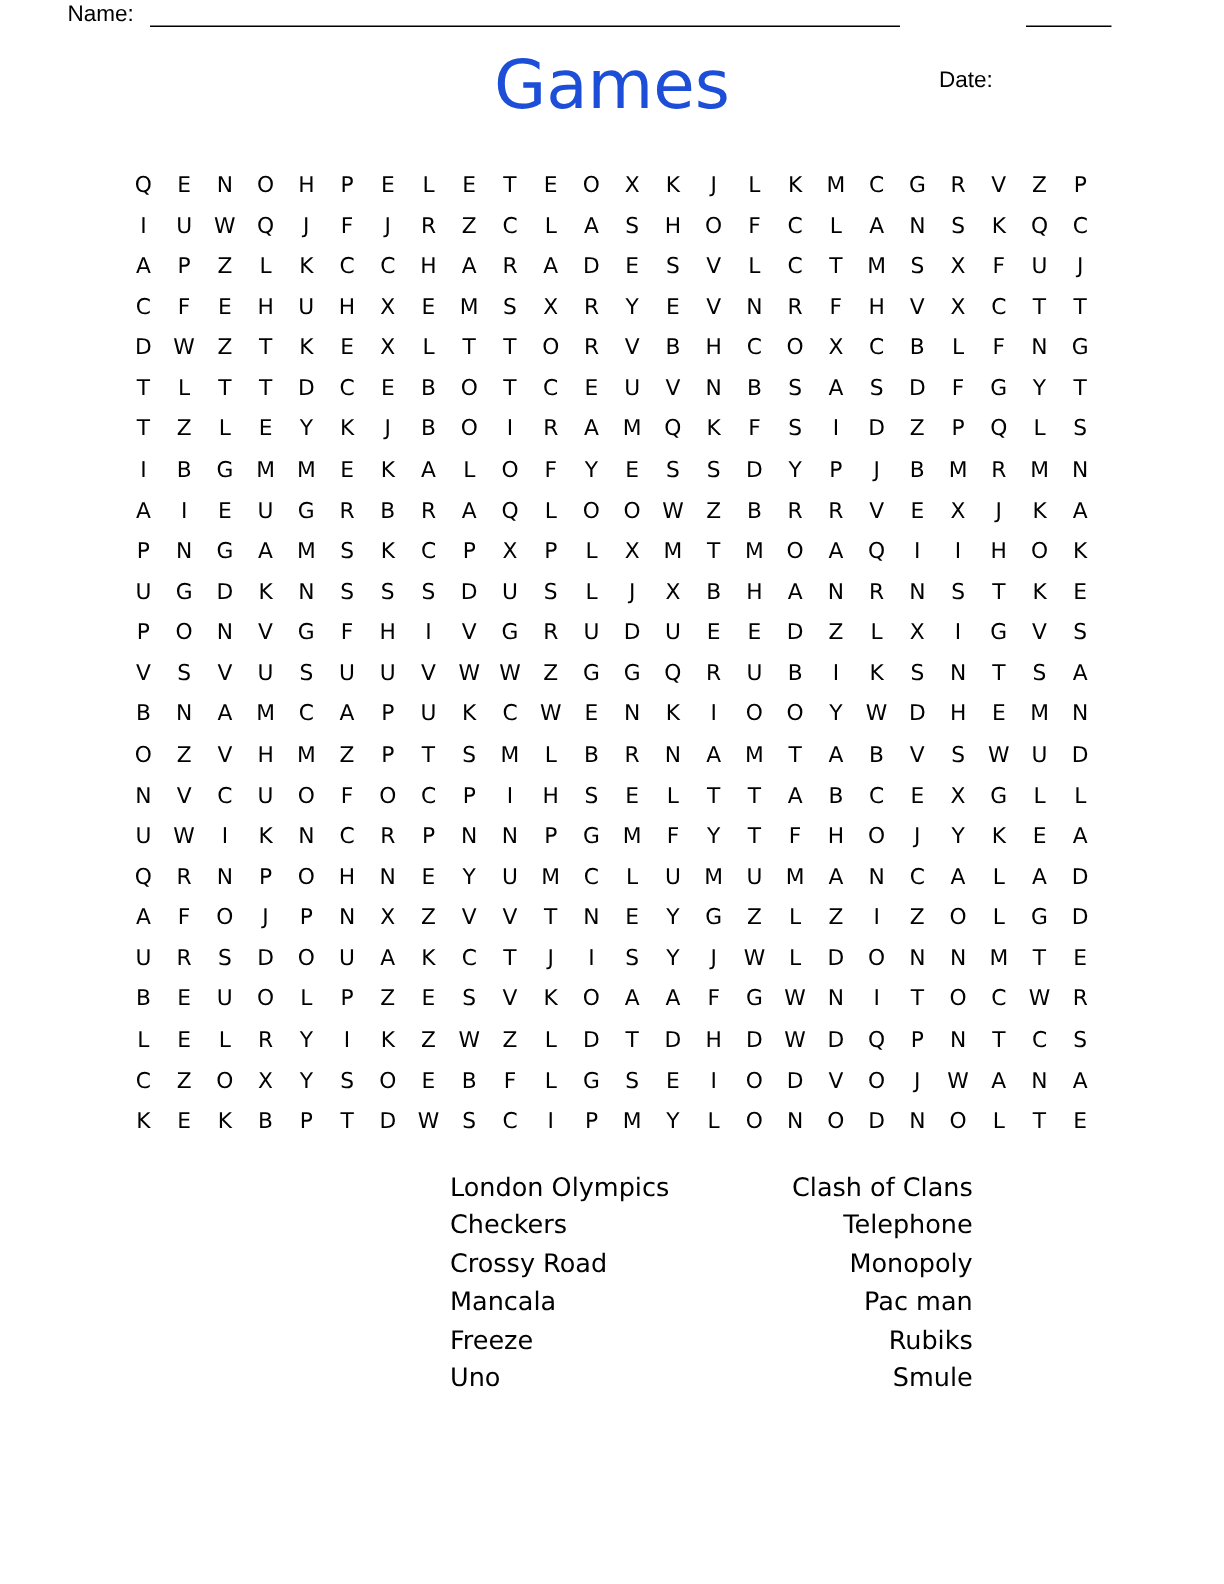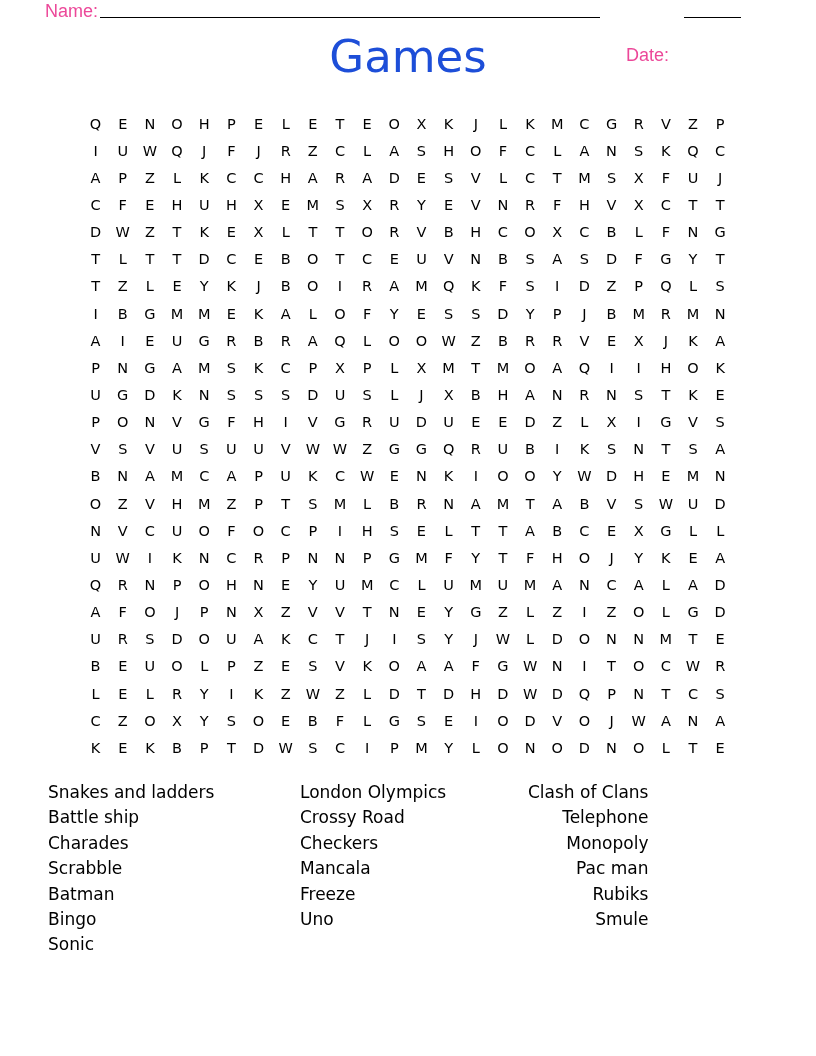--- a/index.html
+++ b/index.html
@@ -19,22 +19,22 @@
   .header {
     position: absolute;
     top: 0; left: 0;
     width: 816px;
     height: 28px;
   }
   .hlabel {
     position: absolute;
     top: 1px;
     font-family: "Liberation Sans", sans-serif;
-    font-size: 18px;
-    color: #ec4899;
+    font-size: 15px;
+    color: #000000;
   }
   .name-label { left: 45px; }
   .date-label { left: 626px; margin-top: 44px; }
   .fill-line {
     position: absolute;
     top: 17px;
     border-bottom: 1.4px solid #000000;
     height: 0;
   }
   .name-line { left: 100px; width: 500px; }
@@ -679,33 +679,24 @@
     <span class="cell">O</span>
     <span class="cell">D</span>
     <span class="cell">N</span>
     <span class="cell">O</span>
     <span class="cell">L</span>
     <span class="cell">T</span>
     <span class="cell">E</span>
   </div>
 
 <div class="words">
-  <div class="wcol wcol-1">
-      <div class="word">Snakes and ladders</div>
-      <div class="word">Battle ship</div>
-      <div class="word">Charades</div>
-      <div class="word">Scrabble</div>
-      <div class="word">Batman</div>
-      <div class="word">Bingo</div>
-      <div class="word">Sonic</div>
-    </div>
   <div class="wcol wcol-2">
       <div class="word">London Olympics</div>
+      <div class="word">Checkers</div>
       <div class="word">Crossy Road</div>
-      <div class="word">Checkers</div>
       <div class="word">Mancala</div>
       <div class="word">Freeze</div>
       <div class="word">Uno</div>
     </div>
   <div class="wcol wcol-3">
       <div class="word">Clash of Clans</div>
       <div class="word">Telephone</div>
       <div class="word">Monopoly</div>
       <div class="word">Pac man</div>
       <div class="word">Rubiks</div>

